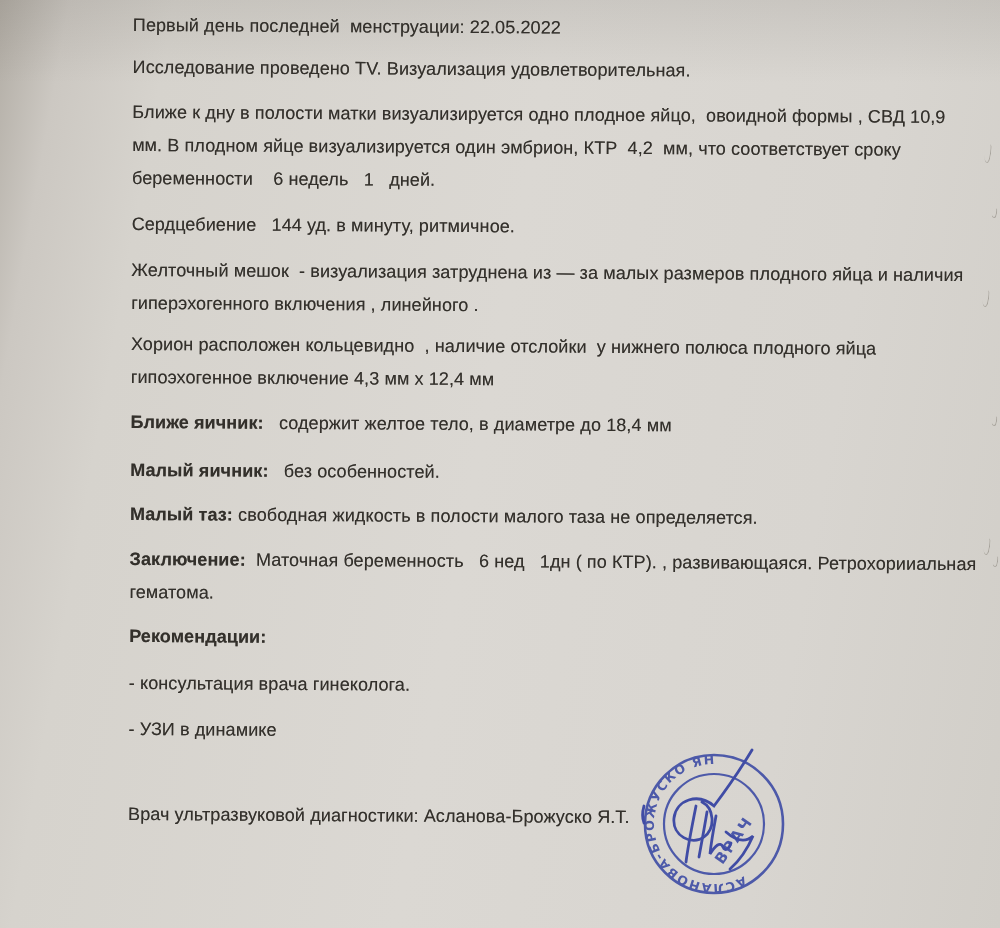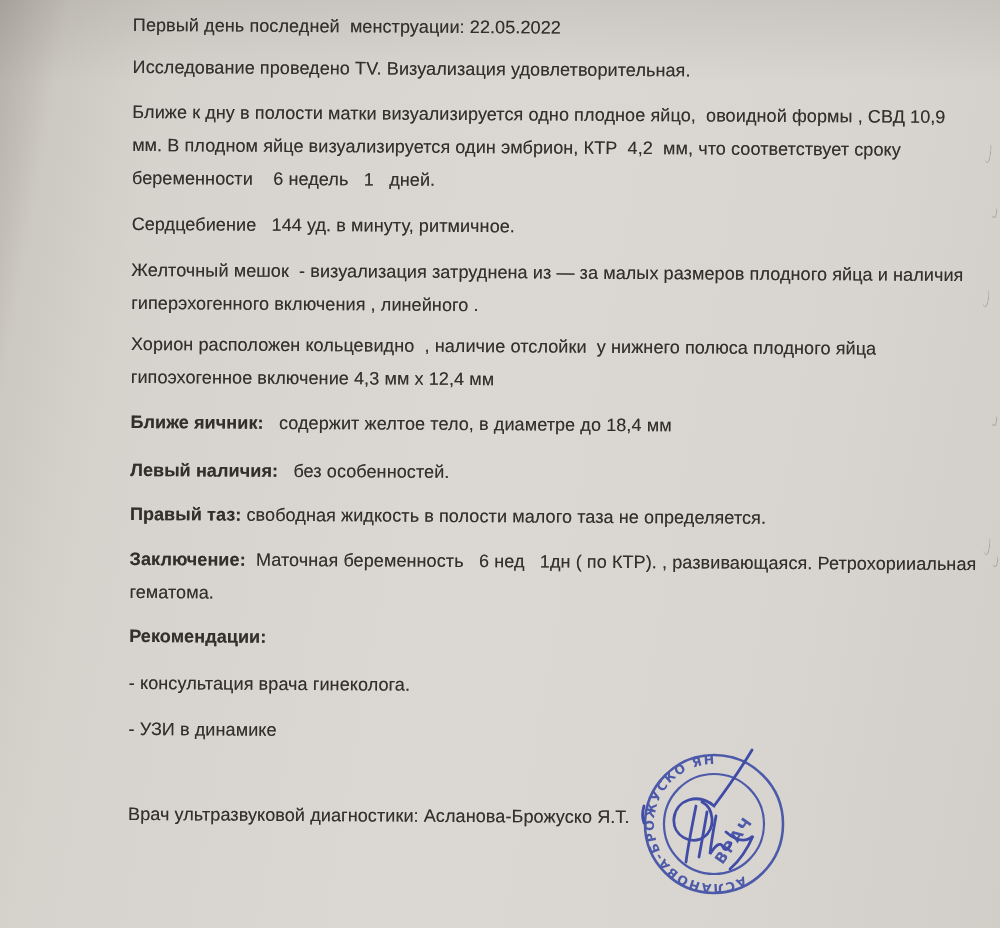--- a/index.html
+++ b/index.html
@@ -49,23 +49,23 @@
 мм. В плодном яйце визуализируется один эмбрион, КТР  4,2  мм, что соответствует сроку
 беременности    6 недель   1   дней.</p>
   <p class="para mb13">Сердцебиение   144 уд. в минуту, ритмичное.</p>
   <p class="para mb8">Желточный мешок  - визуализация затруднена из — за малых размеров плодного яйца и наличия
 гиперэхогенного включения , линейного .</p>
   <p class="para">Хорион расположен кольцевидно  , наличие отслойки  у нижнего полюса плодного яйца
 гипоэхогенное включение 4,3 мм x 12,4 мм</p>
 
   <p class="para mb15"><span class="b">Ближе яичник:</span><span>   содержит желтое тело, в диаметре до 18,4 мм</span></p>
 
-  <p class="para mb11"><span class="b">Левый наличия:</span><span>   без особенностей.</span></p>
+  <p class="para mb11"><span class="b">Малый яичник:</span><span>   без особенностей.</span></p>
 
-  <p class="para"><span class="b">Правый таз:</span><span> свободная жидкость в полости малого таза не определяется.</span></p>
+  <p class="para"><span class="b">Малый таз:</span><span> свободная жидкость в полости малого таза не определяется.</span></p>
 
   <p class="para mb11"><span class="b">Заключение:</span><span>  Маточная беременность   6 нед   1дн ( по КТР). , развивающаяся. Ретрохорииальная
 гематома.</span></p>
 
   <p class="para b mb14" style="font-weight:bold">Рекомендации:</p>
   <p class="para mb13">- консультация врача гинеколога.</p>
   <p class="para mb52">- УЗИ в динамике</p>
 
   <p class="para">Врач ультразвуковой диагностики: Асланова-Брожуско Я.Т.</p>
 </div>

